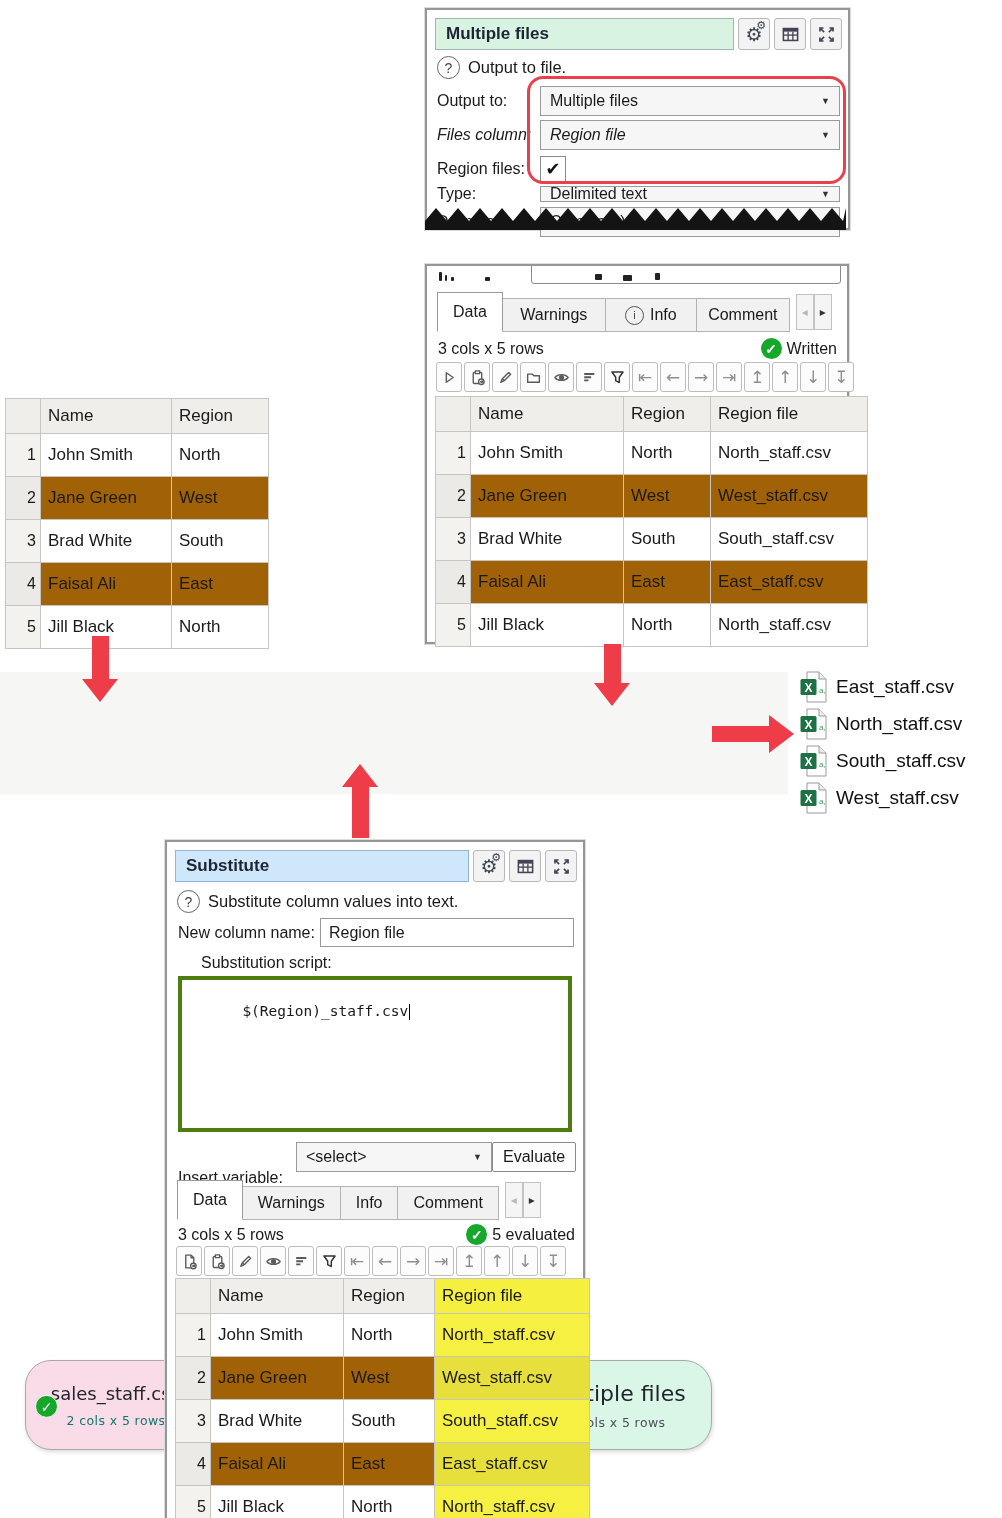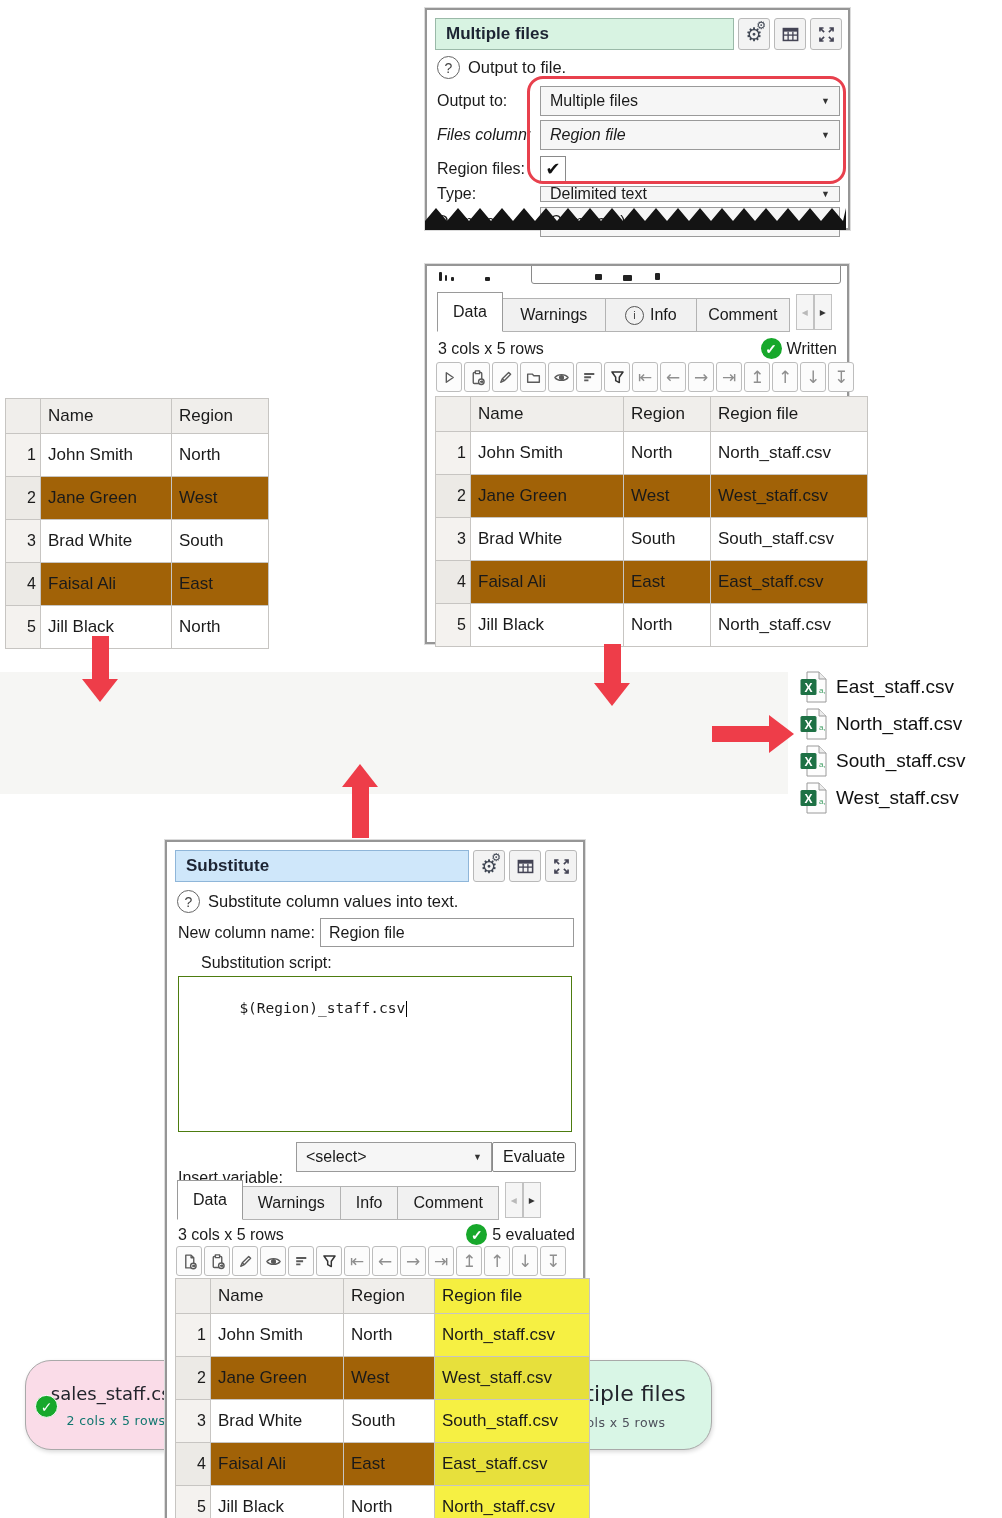--- a/index.html
+++ b/index.html
@@ -129,21 +129,21 @@
   #file-list svg{width:27px;height:32px;flex:0 0 auto;}
 
   
   #panel-substitute{left:165px;top:840px;width:416px;height:680px;}
   #panel-substitute .help-row{top:48px;}
   .nc-row{position:absolute;left:11px;right:9px;top:76px;height:29px;display:flex;align-items:center;}
   .nc-label{font-size:16px;width:142px;flex:0 0 auto;}
   .text-input{flex:1;height:29px;border:1px solid #999;background:#fff;font-size:16px;
     font-family:"Liberation Sans",sans-serif;padding:0 8px;box-sizing:border-box;color:#1a1a1a;}
   .script-label{position:absolute;left:11px;top:112px;font-size:16px;margin-left:23px;}
-  .script-area{position:absolute;left:11px;top:134px;width:394px;height:156px;border:1px solid #4d7c0f;
+  .script-area{position:absolute;left:11px;top:134px;width:394px;height:156px;border:4px solid #4d7c0f;
     background:#fff;font-family:"DejaVu Sans Mono",monospace;font-size:14.5px;padding:7px 8px;
     box-sizing:border-box;white-space:pre;}
   .caret{display:inline-block;width:1px;height:16px;background:#000;vertical-align:middle;margin-left:1px;}
   .iv-row{position:absolute;left:11px;right:9px;top:300px;height:30px;display:flex;align-items:center;}
   .iv-label{font-size:16px;width:118px;flex:0 0 auto;margin-top:42px;}
   .iv-row .select{flex:0 0 196px;}
   .btn{height:30px;border:1px solid #8a8a8a;border-radius:2px;background:#fdfdfd;font-size:16px;
     font-family:"Liberation Sans",sans-serif;padding:0 10px;margin-left:auto;color:#1a1a1a;}
   #panel-substitute .tabs{left:10px;top:338px;right:6px;}
   #panel-substitute .status-row{left:11px;right:8px;top:382px;}

